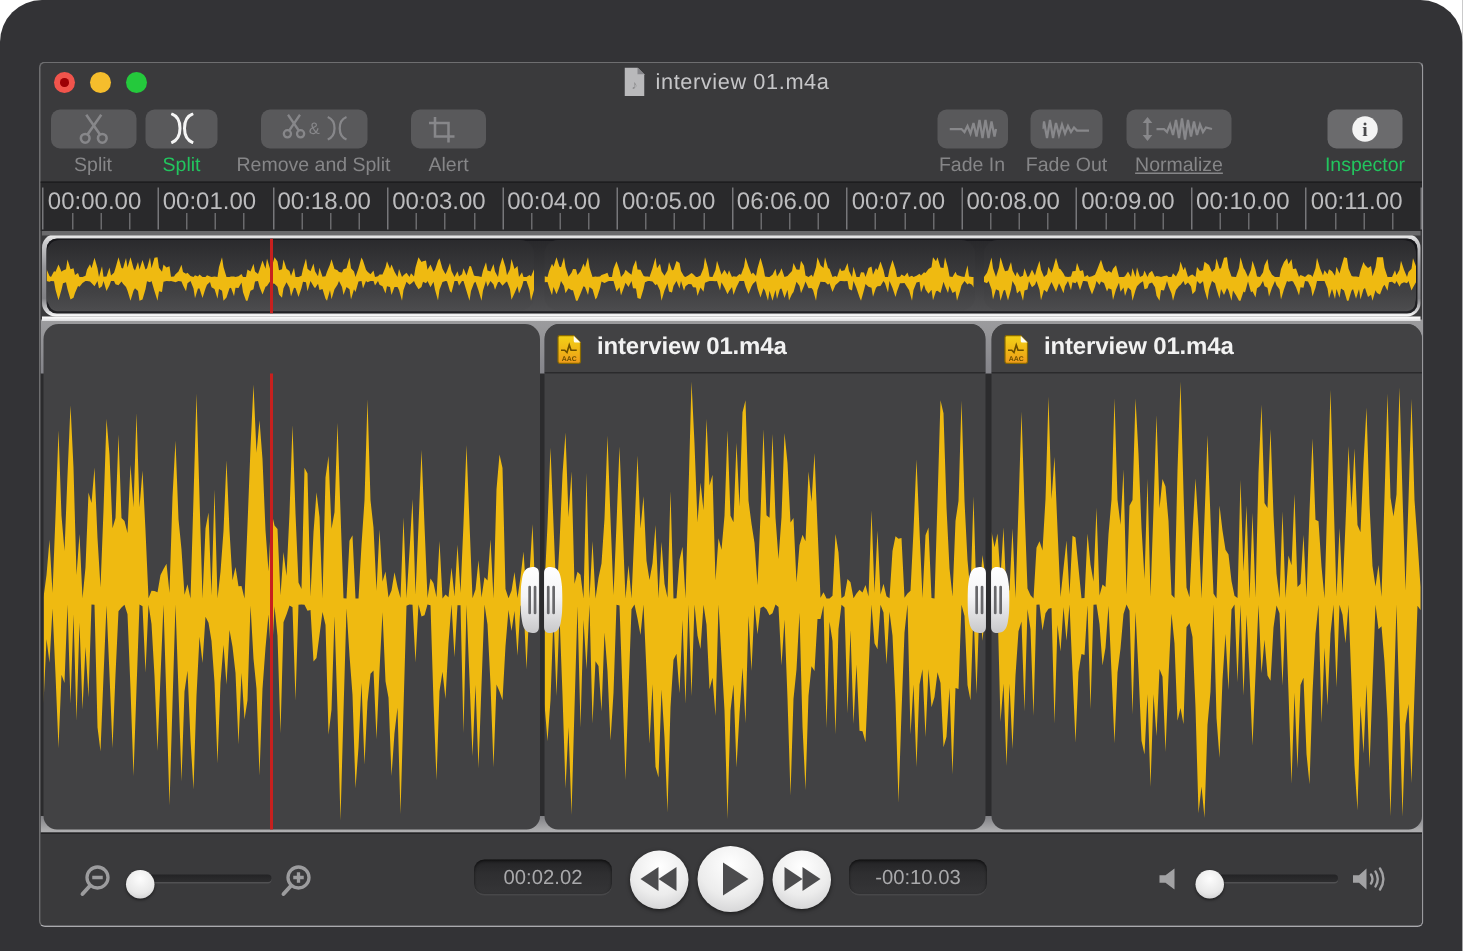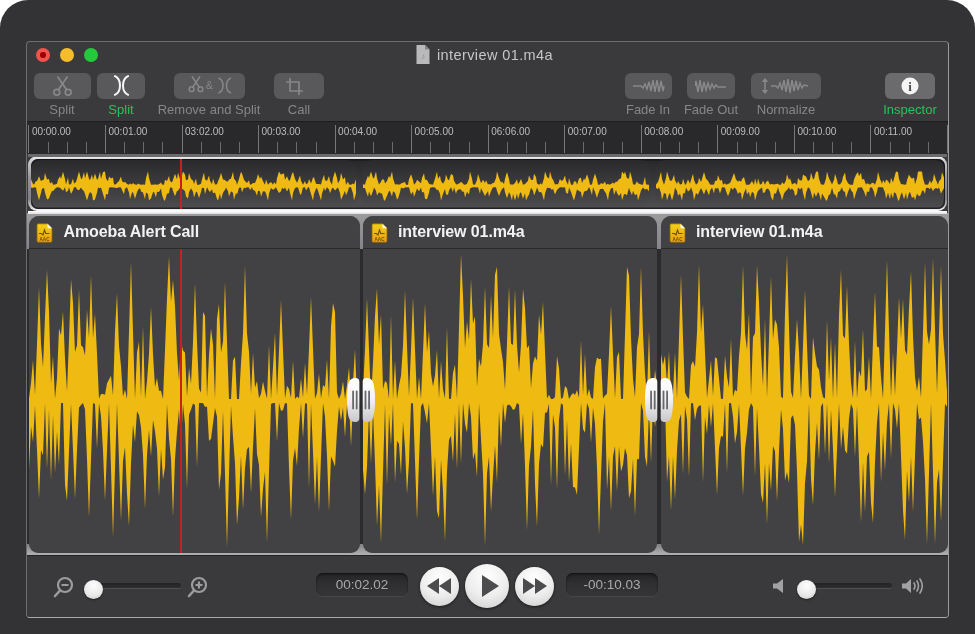--- a/index.html
+++ b/index.html
@@ -9,21 +9,21 @@
 
 .tl{position:absolute;width:14px;height:14px;border-radius:50%;top:6px;}
 
 .tbtn{position:absolute;height:26px;border-radius:6px;background:#59595b;top:31px;}
 .tlab{position:absolute;top:60px;font-size:13px;color:#868688;text-align:center;transform:translateX(-50%);white-space:nowrap;}
 .tlab.on{color:#22c55e;}
 
 .ruler{position:absolute;left:0;top:79px;width:921px;height:33px;background:#29292b;border-top:1px solid #1d1d1f;box-sizing:border-box;}
 .tmaj{position:absolute;top:3px;bottom:1px;width:1px;background:#77777a;}
 .tmin{position:absolute;top:20px;bottom:1px;width:1px;background:#6a6a6d;}
-.rlab{position:absolute;top:4px;font-size:10px;color:#bcbcbe;}
+.rlab{position:absolute;top:4px;font-size:16px;color:#bcbcbe;}
 
 .ovtopgap{position:absolute;left:1px;top:111.5px;width:919px;height:3px;background:#6a6a6c;}.ovframe{position:absolute;left:1px;top:114px;width:919px;height:55px;border-radius:9px;background:linear-gradient(#f2f2f2,#cacacc 10%,#96969a 40%,#808084 78%,#d6d6d8 94%,#ffffff);}
 .ovinner{position:absolute;left:2.5px;top:2.5px;right:2.5px;bottom:2.5px;border-radius:7px;background:linear-gradient(#27272a,#3c3c3e 55%,#505052);box-shadow:inset 0 0 0 1.5px rgba(18,18,22,.75);overflow:hidden;}
 .ovseg{position:absolute;top:1.5px;bottom:1.5px;border-radius:9px;background:linear-gradient(#2a2a2d,#38383a 40%,#424244 75%,#4c4c4e);}
 .ovseg svg{position:absolute;left:0;top:4px;}
 
 .trackbg{position:absolute;left:0;top:171px;width:921px;height:343px;background:#2b2b2d;}.grayband{position:absolute;left:0;top:0;width:921px;height:36px;background:linear-gradient(#9c9c9e,#84848a);}.ovbotline{position:absolute;left:1px;top:169px;width:919px;height:2.5px;background:linear-gradient(#ffffff,#dddddf);z-index:3;}
 .panel{position:absolute;top:3px;height:337px;border-radius:10px 10px 9px 9px;background:#424244;overflow:hidden;}
 .phead{position:absolute;left:0;top:0;right:0;height:32px;background:#424244;border-bottom:1px solid #2a2a2c;}
 .ptitle{position:absolute;left:35px;top:7px;font-size:16px;font-weight:bold;color:#f2f2f2;letter-spacing:-0.1px;}
@@ -110,24 +110,24 @@
       <polyline points="11,8 16,8 18,10 20,5 22,12 24,2 26,14 28,1 30,15 32,2 34,13 36,3 38,12 40,5 42,10 44,7 48,8" stroke="#88888b" stroke-width="1.5" fill="none"></polyline>
     </svg>
   <svg style="position:absolute;left:874px;top:35px;" width="18" height="18" viewBox="0 0 18 18">
       <circle cx="9" cy="9" r="8.5" fill="#f4f4f4"></circle>
       <text x="9" y="13.5" font-size="13" font-weight="bold" font-family="Liberation Serif" fill="#4a4a4c" text-anchor="middle">i</text>
     </svg>
 
   <div class="tlab" style="left:35px;">Split</div>
   <div class="tlab on" style="left:94px;">Split</div>
   <div class="tlab" style="left:182px;">Remove and Split</div>
-  <div class="tlab" style="left:272px;">Call</div>
+  <div class="tlab" style="left:272px;">Alert</div>
   <div class="tlab" style="left:621px;">Fade In</div>
   <div class="tlab" style="left:684px;">Fade Out</div>
-  <div class="tlab" style="left:759px;">Normalize</div>
+  <div class="tlab" style="left:759px;text-decoration:underline;">Normalize</div>
   <div class="tlab on" style="left:883px;">Inspector</div>
 
   <div class="ruler">
       <div class="tmaj" style="left:1.4px"></div>
       <div class="tmin" style="left:20.5px"></div>
       <div class="tmin" style="left:39.7px"></div>
       <div class="tmin" style="left:58.8px"></div>
       <div class="tmaj" style="left:78.0px"></div>
       <div class="tmin" style="left:97.1px"></div>
       <div class="tmin" style="left:116.2px"></div>
@@ -168,21 +168,21 @@
       <div class="tmin" style="left:786.0px"></div>
       <div class="tmin" style="left:805.2px"></div>
       <div class="tmin" style="left:824.3px"></div>
       <div class="tmaj" style="left:843.4px"></div>
       <div class="tmin" style="left:862.6px"></div>
       <div class="tmin" style="left:881.7px"></div>
       <div class="tmin" style="left:900.9px"></div>
       <div class="tmaj" style="left:920.0px"></div>
       <div class="rlab" style="left:4.9px">00:00.00</div>
       <div class="rlab" style="left:81.5px">00:01.00</div>
-      <div class="rlab" style="left:158.0px">03:02.00</div>
+      <div class="rlab" style="left:158.0px">00:18.00</div>
       <div class="rlab" style="left:234.5px">00:03.00</div>
       <div class="rlab" style="left:311.1px">00:04.00</div>
       <div class="rlab" style="left:387.6px">00:05.00</div>
       <div class="rlab" style="left:464.2px">06:06.00</div>
       <div class="rlab" style="left:540.8px">00:07.00</div>
       <div class="rlab" style="left:617.3px">00:08.00</div>
       <div class="rlab" style="left:693.8px">00:09.00</div>
       <div class="rlab" style="left:770.4px">00:10.00</div>
       <div class="rlab" style="left:846.9px">00:11.00</div>
     </div>
@@ -207,36 +207,20 @@
       <div class="playhead" style="left:149px;top:0;bottom:0;"></div>
     </div>
   </div>
 
   <div class="ovtopgap"></div>
     <div class="ovbotline"></div>
   <div class="trackbg">
     <div class="grayband"></div>
     <div style="position:absolute;left:0;top:331px;width:921px;height:12px;background:linear-gradient(#808084,#aaaaac 75%,#b2b2b4);"></div>
     <div class="panel" style="left:1.5px;width:331.5px;">
-      <div class="phead">
-          <svg class="ficon" width="17" height="20" viewBox="0 0 17 20">
-            <defs>
-              <linearGradient id="fg" x1="0" y1="0" x2="0" y2="1">
-                <stop offset="0" stop-color="#f3d118"></stop>
-                <stop offset="0.55" stop-color="#efb515"></stop>
-                <stop offset="1" stop-color="#ef9b1c"></stop>
-              </linearGradient>
-            </defs>
-            <path d="M1 2 q0-1.2 1.2-1.2 h9.3 l4.5 4.5 v12.7 q0 1.2 -1.2 1.2 h-12.6 q-1.2 0 -1.2 -1.2 z" fill="url(#fg)" stroke="#8a6a00" stroke-width="0.8"></path>
-            <path d="M11.5 0.8 l4.5 4.5 h-3.5 q-1 0 -1 -1 z" fill="#fdfdf2"></path>
-            <polyline points="3,10.5 5.5,10.5 7,12 8.5,7 9.7,10.5 13.5,10.5" stroke="#6d4f00" stroke-width="1.1" fill="none"></polyline>
-            <text x="8.5" y="17.5" font-size="4.6" font-weight="bold" font-family="Liberation Sans" fill="#6d4f00" text-anchor="middle">AAC</text>
-          </svg>
-          <div class="ptitle">Amoeba Alert Call</div>
-        </div>
       <div class="pwave">
           <svg width="331" height="304" viewBox="0 0 331 304" style="display:block">
             <polygon points="0,149.2 2,134.3 4,110.9 6,146.1 8,94.9 10,37.9 12,94.9 14,118.3 16,67.7 18,21.1 20,62.8 22,134.4 24,107.0 26,149.8 28,129.1 30,79.4 32,86.3 34,62.6 36,109.7 38,142.5 40,91.1 42,30.2 44,54.1 46,103.1 48,96.3 50,40.6 52,96.3 54,98.3 56,106.4 58,60.8 60,89.1 62,26.3 64,89.1 66,64.7 68,104.7 70,149.8 72,144.9 74,145.0 76,145.8 78,134.4 80,130.4 82,126.8 84,146.4 86,82.1 88,44.6 90,97.1 92,117.3 94,147.5 96,140.5 98,150.0 100,82.7 102,13.3 104,82.7 106,150.0 108,103.4 110,92.6 112,147.9 114,77.1 116,149.9 118,132.1 120,104.9 122,57.8 124,104.9 126,137.9 128,129.0 130,141.8 132,141.7 134,150.0 136,100.8 138,49.6 140,7.4 142,52.9 144,31.1 146,57.1 148,104.5 150,131.8 152,92.4 154,101.4 156,103.6 158,147.8 160,119.0 162,134.9 164,93.1 166,34.3 168,93.1 170,139.4 172,143.7 174,62.9 176,66.7 178,148.6 180,105.9 182,79.2 184,95.6 186,149.9 188,69.4 190,55.0 192,103.5 194,92.5 196,32.9 198,92.5 200,149.9 202,150.0 204,111.5 206,107.8 208,150.0 210,150.0 212,114.3 214,84.5 216,17.0 218,84.5 220,102.7 222,144.9 224,104.0 226,138.7 228,132.0 230,149.3 232,144.7 234,132.5 236,142.1 238,149.6 240,96.0 242,149.9 244,118.3 246,83.7 248,147.3 250,101.4 252,50.9 254,101.4 256,149.6 258,136.7 260,139.9 262,149.1 264,111.7 266,150.0 268,147.4 270,149.2 272,129.4 274,148.6 276,114.1 278,146.1 280,99.8 282,47.7 284,99.8 286,149.8 288,144.0 290,124.5 292,149.4 294,135.9 296,138.0 298,110.5 300,150.0 302,77.2 304,54.0 306,63.0 308,143.6 310,149.9 312,144.8 314,132.3 316,149.7 318,135.9 320,118.6 322,148.3 324,133.3 326,100.3 328,150.0 330,147.9 330,154.1 328,154.4 326,173.1 324,154.1 322,197.3 320,154.0 318,154.9 316,188.1 314,158.4 312,171.6 310,157.6 308,181.7 306,217.8 304,212.0 302,207.3 300,262.6 298,207.3 296,167.4 294,154.0 292,207.7 290,263.3 288,207.7 286,255.2 284,203.6 282,154.3 280,239.6 278,154.5 276,154.5 274,189.2 272,154.0 270,179.6 268,217.0 266,198.9 264,211.6 262,271.3 260,219.2 258,154.5 256,154.0 254,161.1 252,162.0 250,154.0 248,192.7 246,154.1 244,154.0 242,154.9 240,222.9 238,293.9 236,222.9 234,239.7 232,268.4 230,216.1 228,205.1 226,159.1 224,198.0 222,243.9 220,198.0 218,200.2 216,218.9 214,260.8 212,206.4 210,249.3 208,276.6 206,214.3 204,188.0 202,156.7 200,225.1 198,298.2 196,225.1 194,161.8 192,224.2 190,240.9 188,167.6 186,159.0 184,174.4 182,189.7 180,192.0 178,157.6 176,158.1 174,154.1 172,154.0 170,154.1 168,218.1 166,155.9 164,154.6 162,160.6 160,165.8 158,240.0 156,175.0 154,155.1 152,193.8 150,160.6 148,182.8 146,210.1 144,268.1 142,210.1 140,190.1 138,154.9 136,217.9 134,230.7 132,199.7 130,247.4 128,199.7 126,182.2 124,171.0 122,207.5 120,181.0 118,206.0 116,260.0 114,206.0 112,178.4 110,166.1 108,162.2 106,193.0 104,175.5 102,214.6 100,277.3 98,244.3 96,198.1 94,212.0 92,272.0 90,212.0 88,154.1 86,220.0 84,288.0 82,220.0 80,154.2 78,201.8 76,251.7 74,201.8 72,167.0 70,154.2 68,199.5 66,155.1 64,154.0 62,210.3 60,268.5 58,210.3 56,160.5 54,154.1 52,156.0 50,158.5 48,200.9 46,249.8 44,200.9 42,154.7 40,202.0 38,252.0 36,235.8 34,154.1 32,154.0 30,216.0 28,182.3 26,224.1 24,166.2 22,231.6 20,160.6 18,220.1 16,154.0 14,206.3 12,200.9 10,249.8 8,200.9 6,156.7 4,192.9 2,177.2 0,220.2" fill="#efba11"></polygon>
           </svg>
         </div>
     </div>
     <div class="panel" style="left:336px;width:294px;">
       <div class="phead">
           <svg class="ficon" width="17" height="20" viewBox="0 0 17 20">
             <defs>

